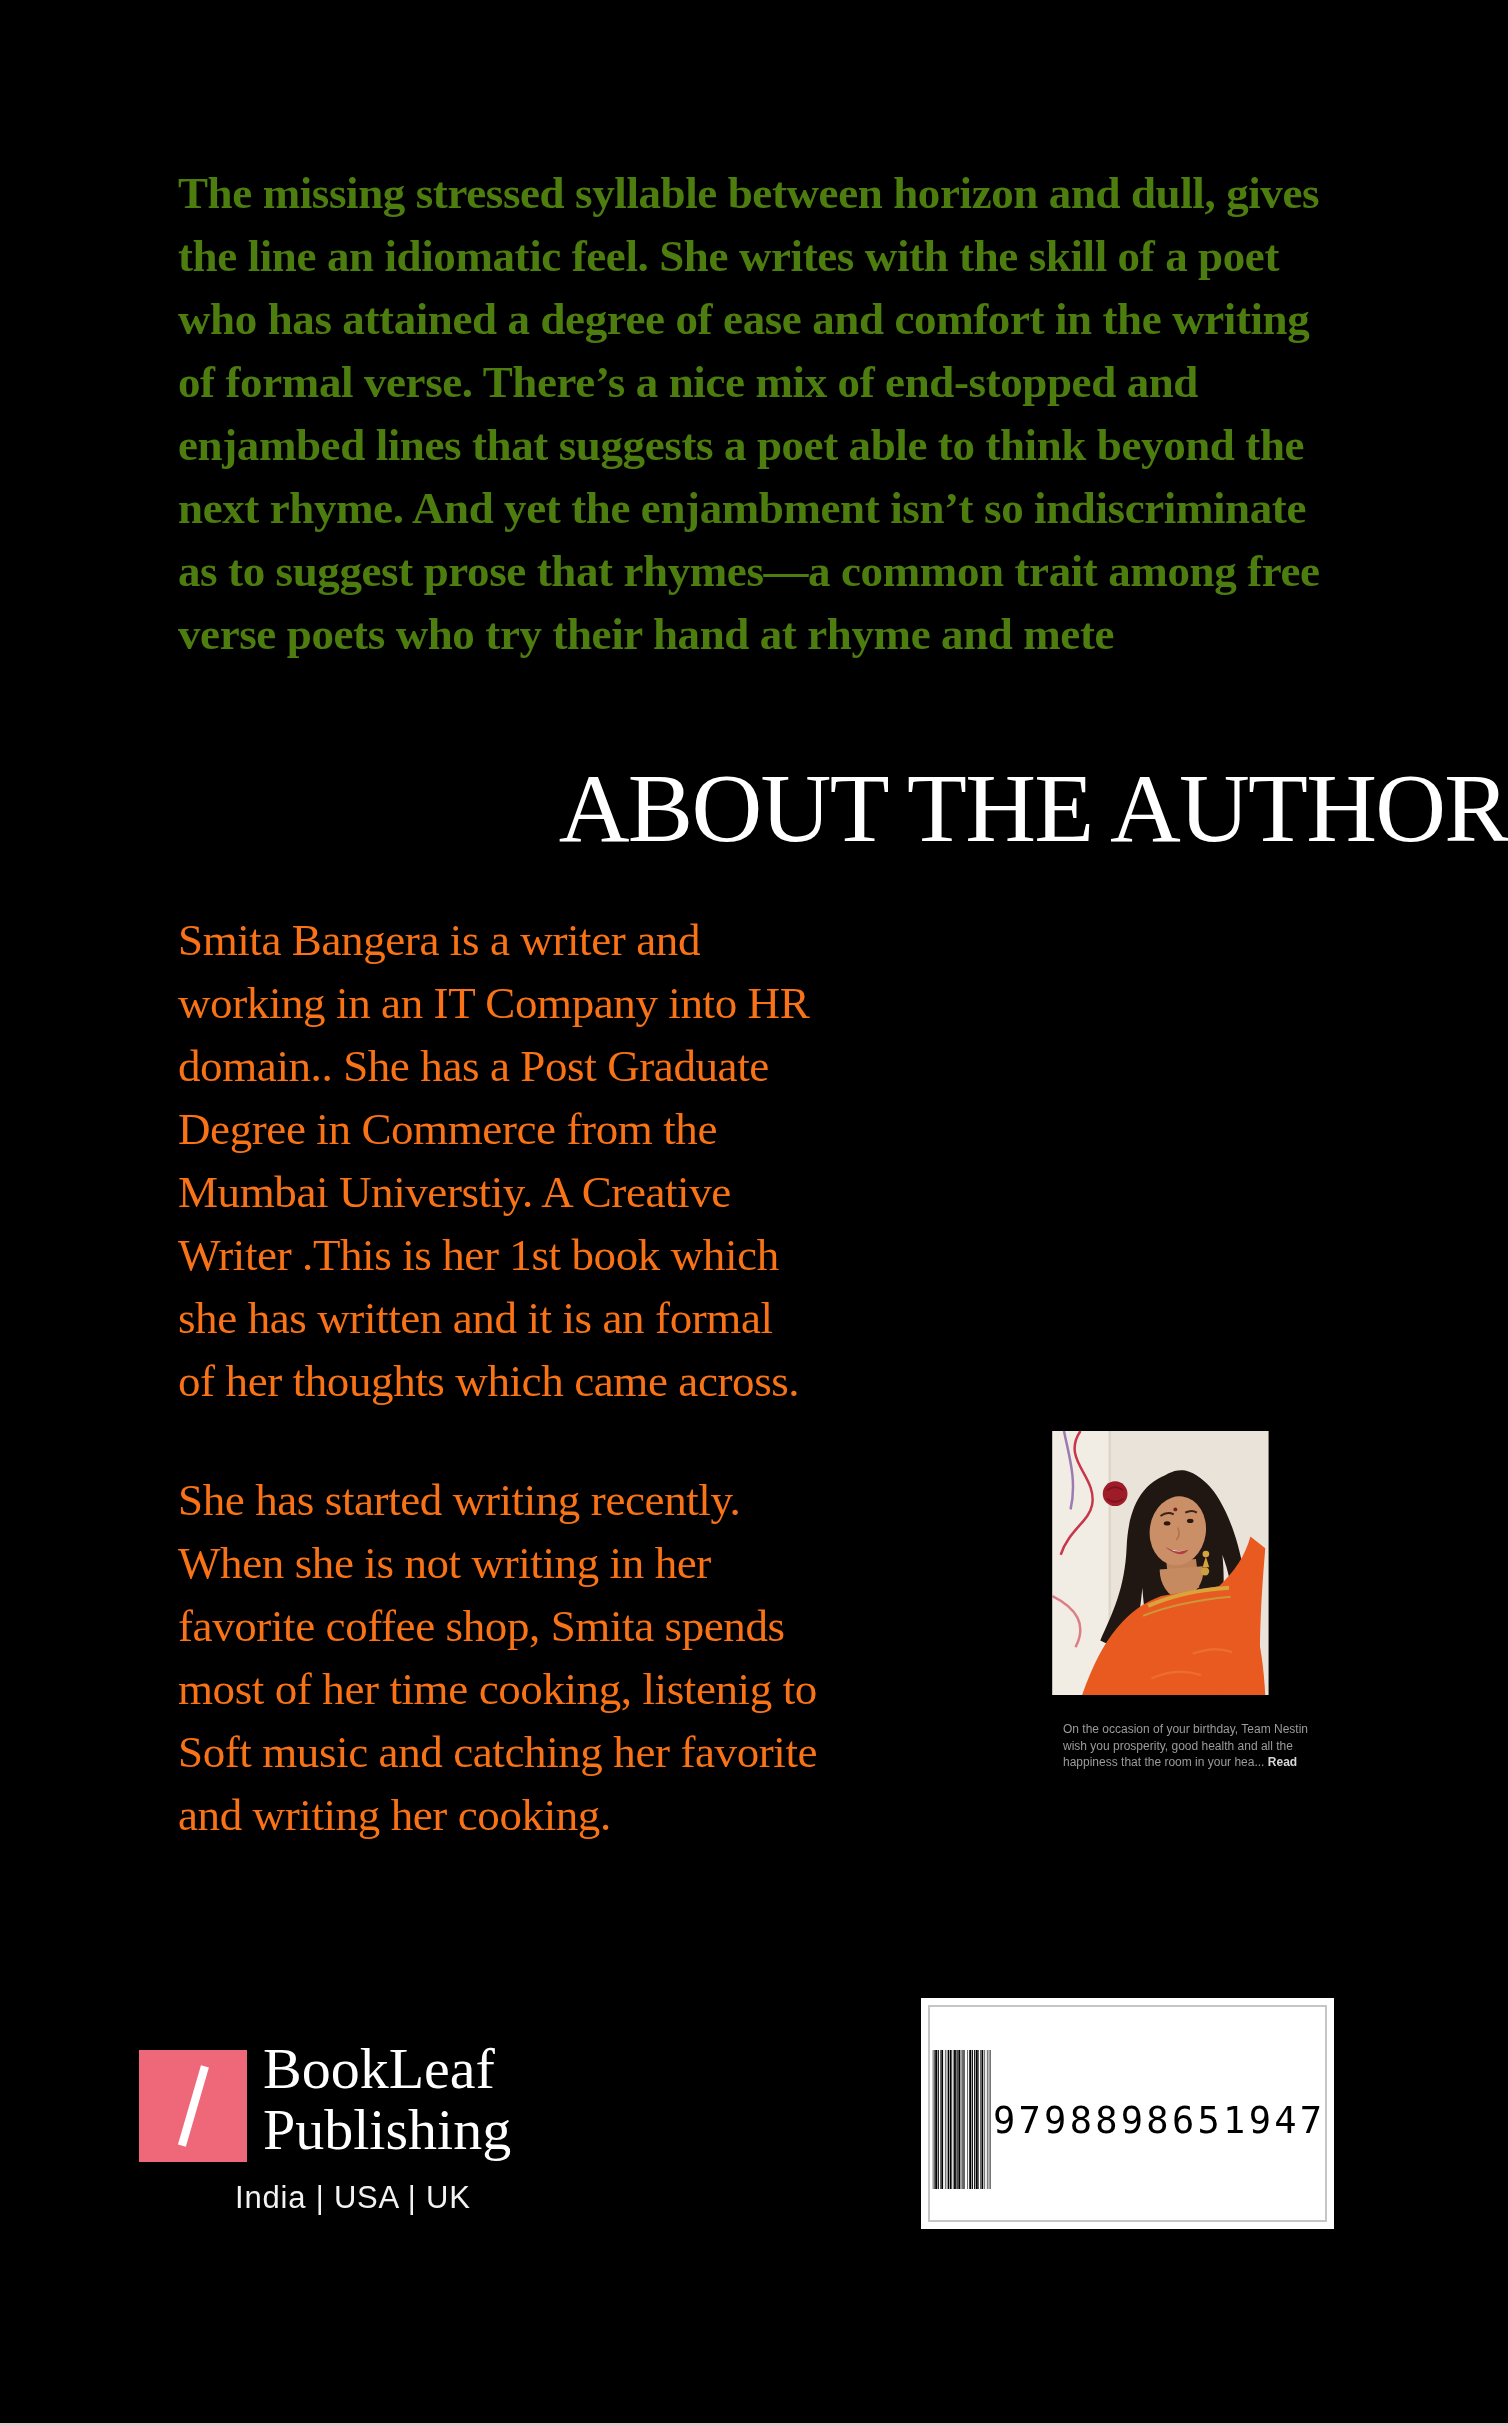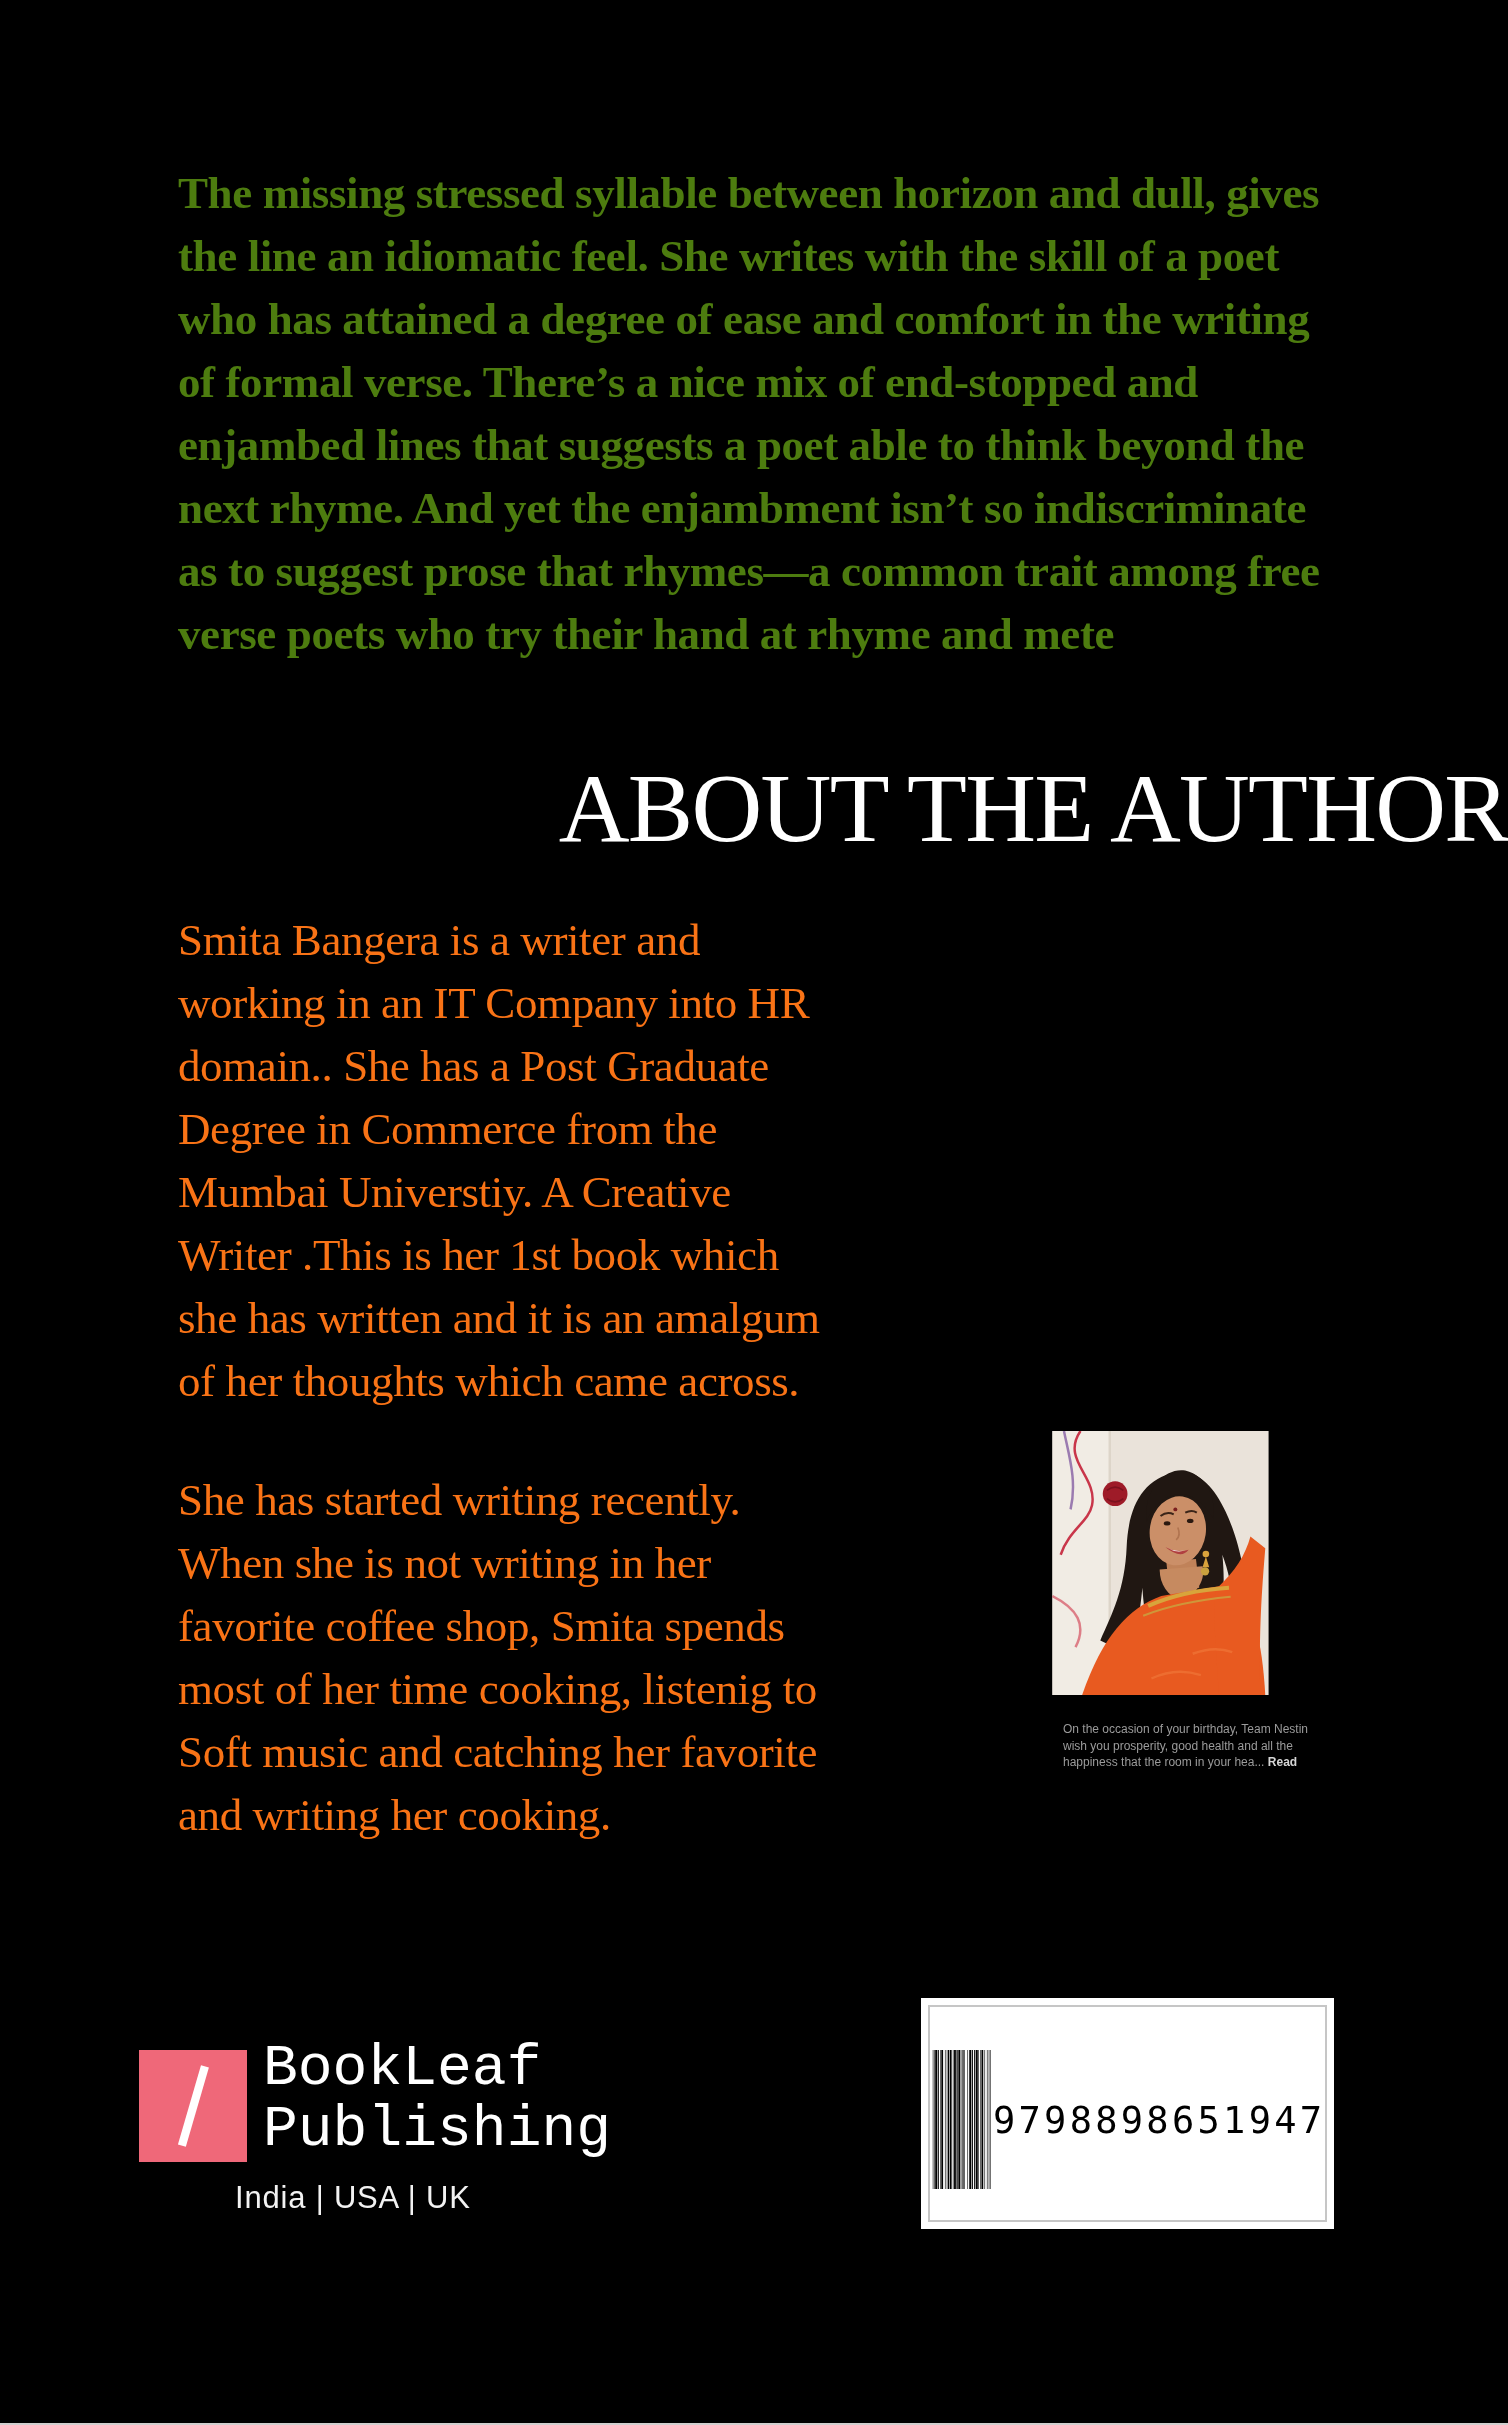--- a/index.html
+++ b/index.html
@@ -56,21 +56,21 @@
   .cap-read { font-weight: bold; color: #d6d6d6; }
 
   
   .logo-square {
     left: 139px; top: 2050px;
     width: 108px; height: 112px;
   }
   .logo-square svg { display: block; width: 108px; height: 112px; }
   .brand {
     left: 263px; top: 2038px;
-    font-family: Liberation Mono, monospace;
+    font-family: Liberation Serif, serif;
     font-weight: 300;
     color: #fff;
     font-size: 58px;
     line-height: 61px;
     white-space: nowrap;
   }
   .regions {
     left: 235px; top: 2180px;
     font-family: "Liberation Sans", sans-serif;
     color: #f2f2f2;
@@ -122,21 +122,21 @@
 
 <div class="abs heading">ABOUT THE AUTHOR</div>
 
 <div class="abs bio bio1">
     <div>Smita Bangera is a writer and</div>
     <div>working in an IT Company into HR</div>
     <div>domain.. She has a Post Graduate</div>
     <div>Degree in Commerce from the</div>
     <div>Mumbai Universtiy. A Creative</div>
     <div>Writer .This is her 1st book which</div>
-    <div>she has written and it is an amalgum</div>
+    <div>she has written and it is an formal</div>
     <div>of her thoughts which came across.</div>
   </div>
 <div class="abs bio bio2">
     <div>She has started writing recently.</div>
     <div>When she is not writing in her</div>
     <div>favorite coffee shop, Smita spends</div>
     <div>most of her time cooking, listenig to</div>
     <div>Soft music and catching her favorite</div>
     <div>and writing her cooking.</div>
   </div>

